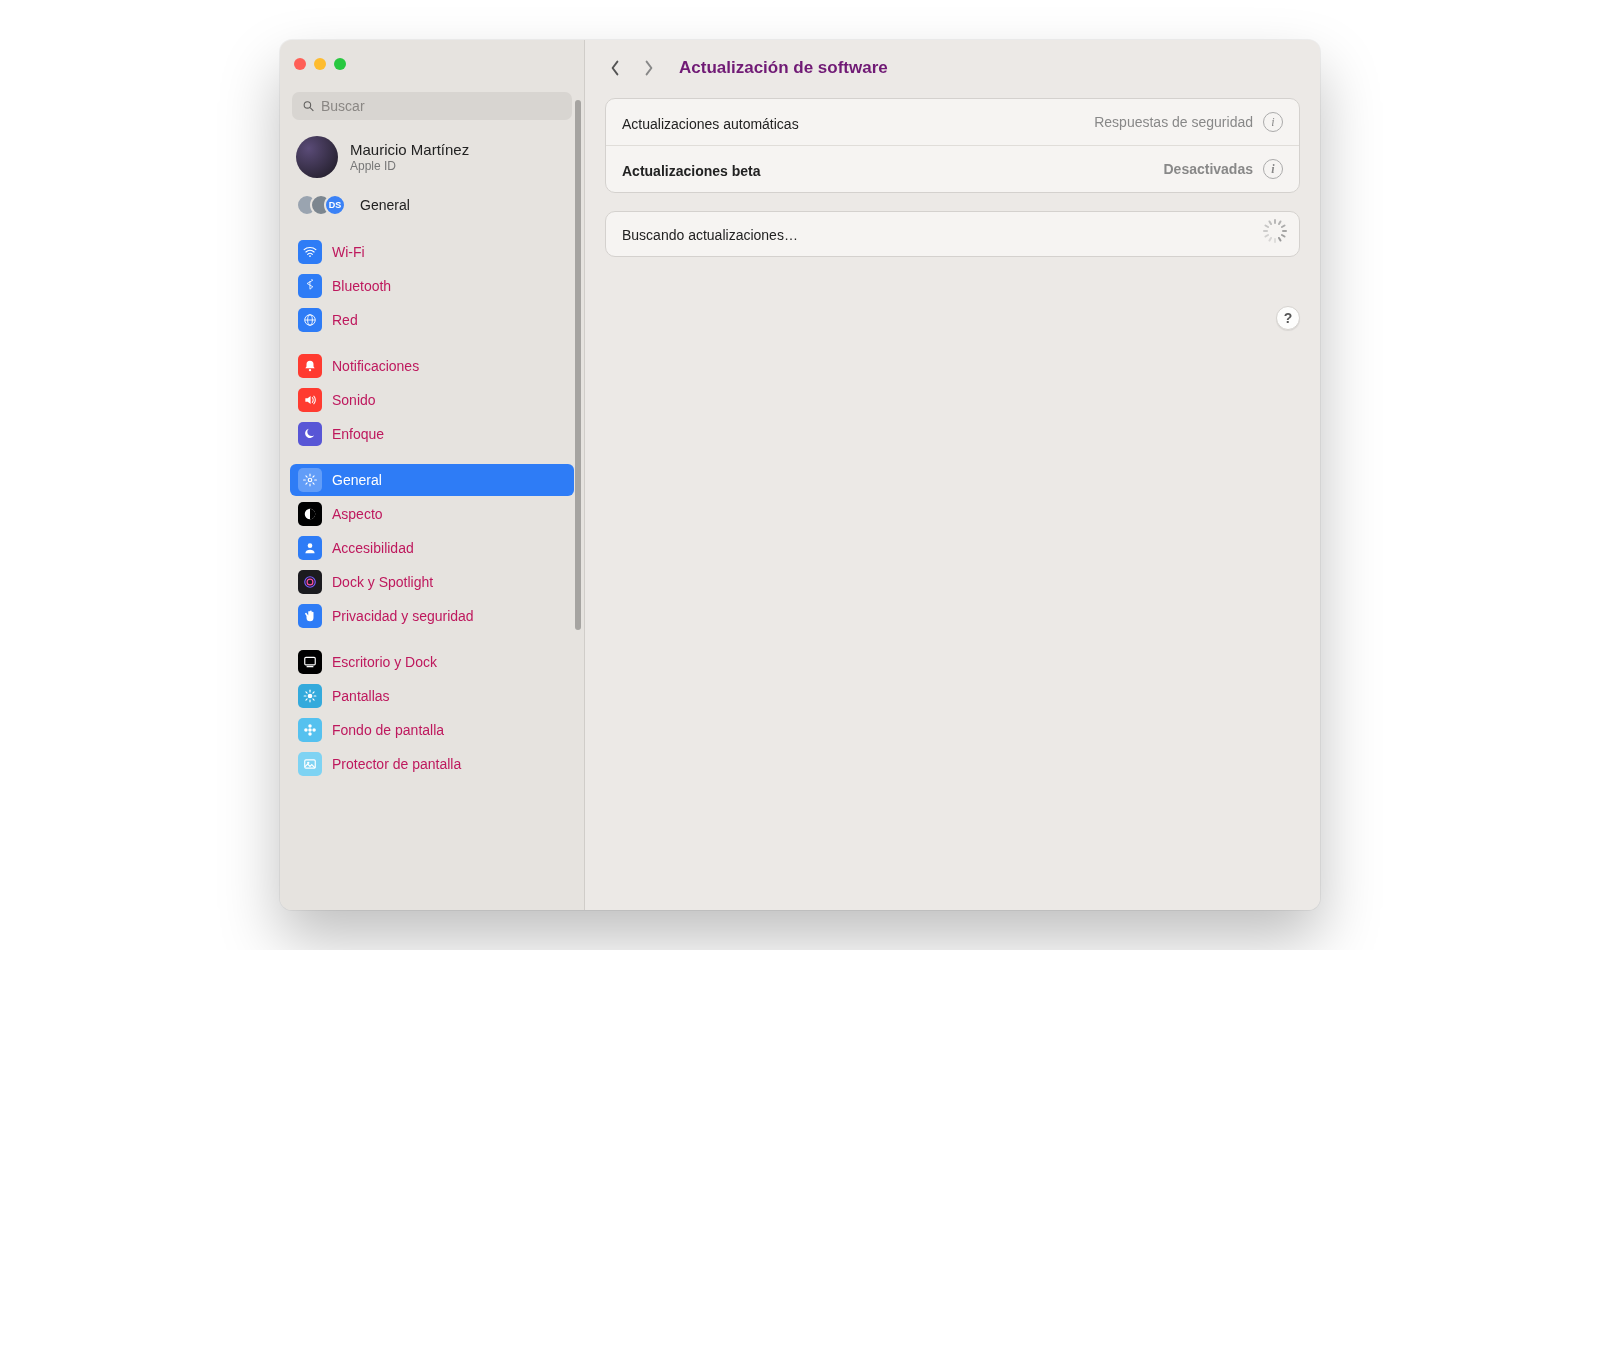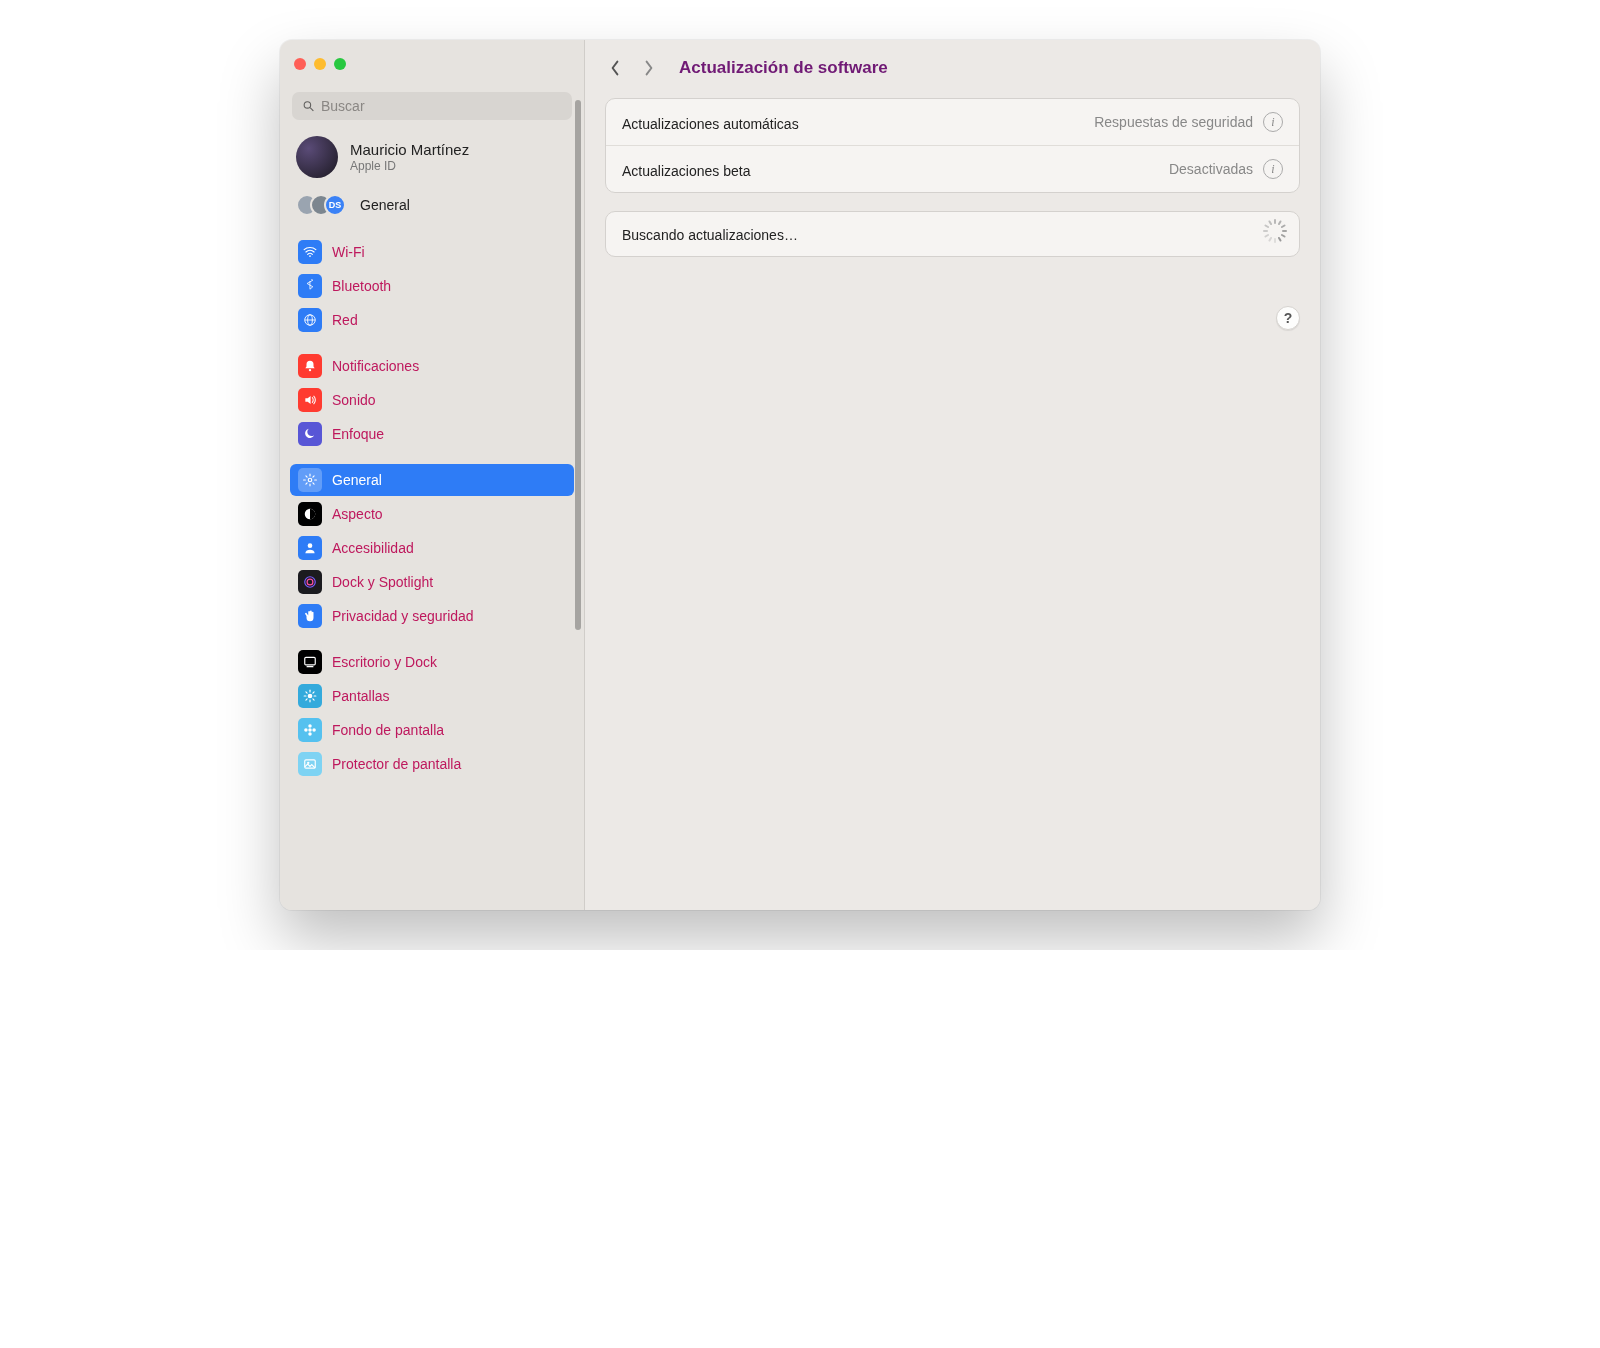--- a/index.html
+++ b/index.html
@@ -123,21 +123,21 @@
   .content { padding: 4px 20px; }
   .panel {
     background:#fff0; border:1px solid #d4d1ce;
     border-radius:10px; overflow:hidden; background:#f6f4f2;
     margin-bottom: 18px;
   }
   .row {
     display:flex; align-items:flex-end; justify-content:space-between;
     padding: 13px 16px; font-size:14px; color:#222;gap:40px;
   }
-  .row + .row { border-top:1px solid #e0ddd9; }
+  .row + .row { border-top:1px solid #e0ddd9;font-weight:bold; }
   .row .right { display:flex; align-items:center; gap:10px; color:#888; }
   .info-btn {
     width:20px; height:20px; border-radius:50%; border:1.5px solid #aaa;
     display:flex; align-items:center; justify-content:center;
     font-family: Georgia, serif; font-style:italic; font-size:12px; color:#888;
     cursor:pointer; background:transparent;
   }
   .spinner {
     width:18px; height:18px; position:relative;
   }

